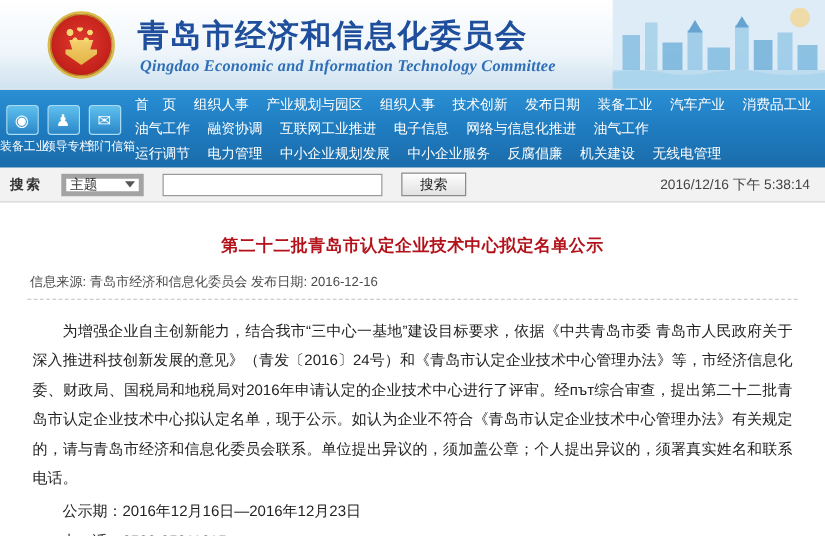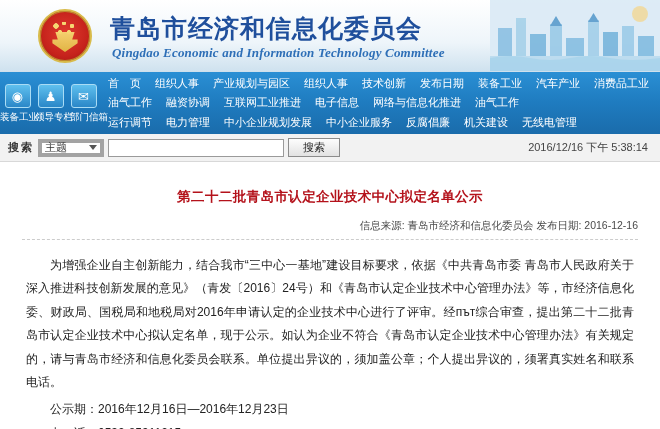--- a/index.html
+++ b/index.html
@@ -153,21 +153,21 @@
   }
 
   
   .searchbar {
     height: 28px;
     background: #f2f2f2;
     border-bottom: 1px solid #d8d8d8;
     display: flex;
     align-items: center;
     padding: 0 8px;
-    gap: 4px;
+    gap: 15px;
     font-size: 11px;
     color: #333;
   }
   .search-label { font-weight: bold; letter-spacing: 2px; color: #333; }
   .search-select {
     width: 66px; height: 18px;
     border: 4px solid #a3a3a3;
     background: #ffffff;
     font-size: 11px;
     display: flex; align-items: center; justify-content: space-between;
@@ -211,21 +211,20 @@
     font-size: 13.5px;
     font-weight: bold;
     padding: 12px 0 10px 0;
     letter-spacing: .4px;
   }
   .doc-meta {
     font-size: 10.5px;
     color: #4a4a4a;
     padding: 3px 0 6px 2px;
     border-bottom: 1px dashed #cccccc;
-    text-align: right;
   }
   .doc-body {
     padding: 14px 4px 0 4px;
     font-size: 12px;
     line-height: 1.95;
     color: #222222;
     text-align: justify;
   }
   .doc-body p { margin: 0 0 2px 0; text-indent: 2em; }
   .doc-list { margin: 4px 0 0 0; padding: 0; list-style: none; }

